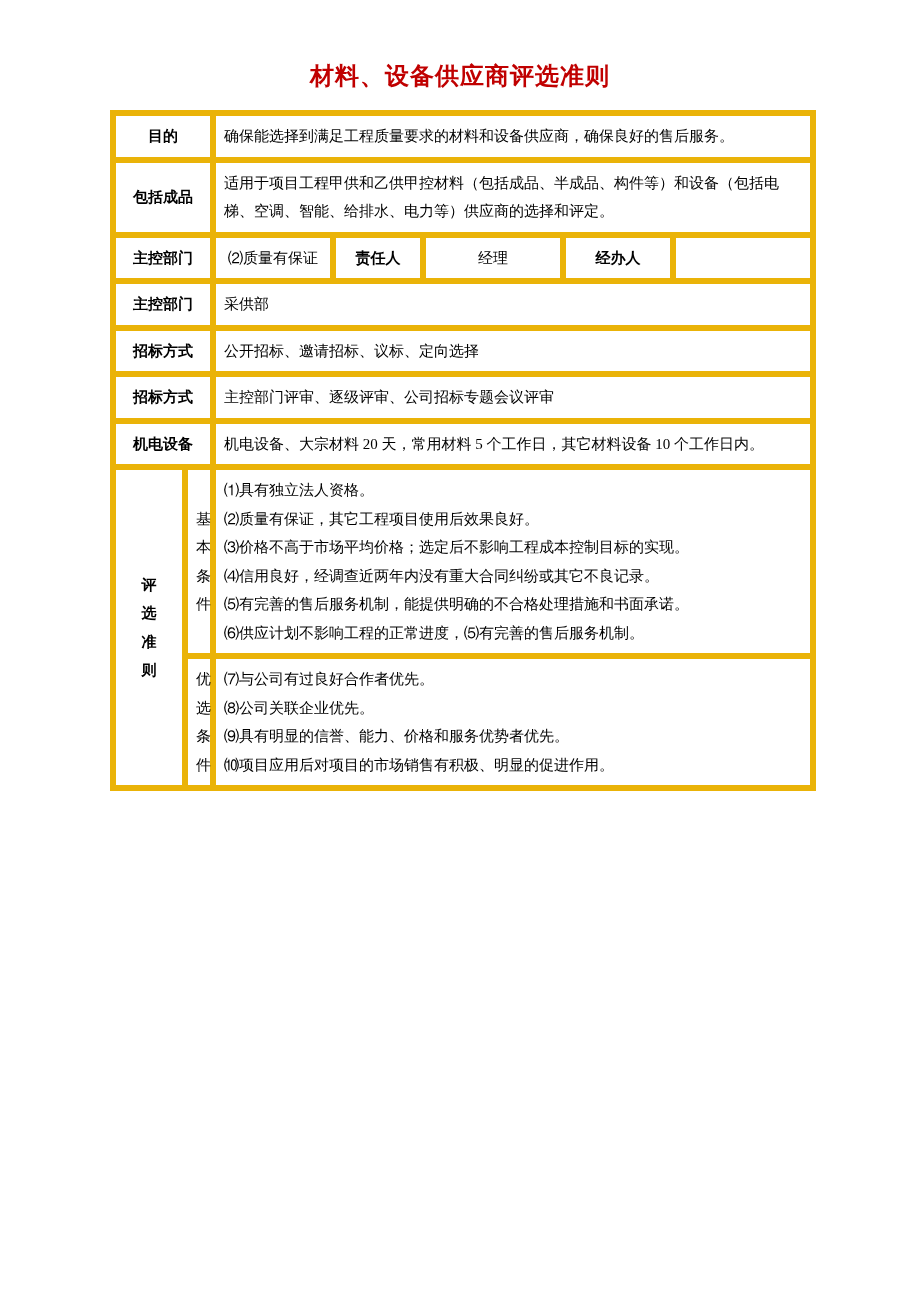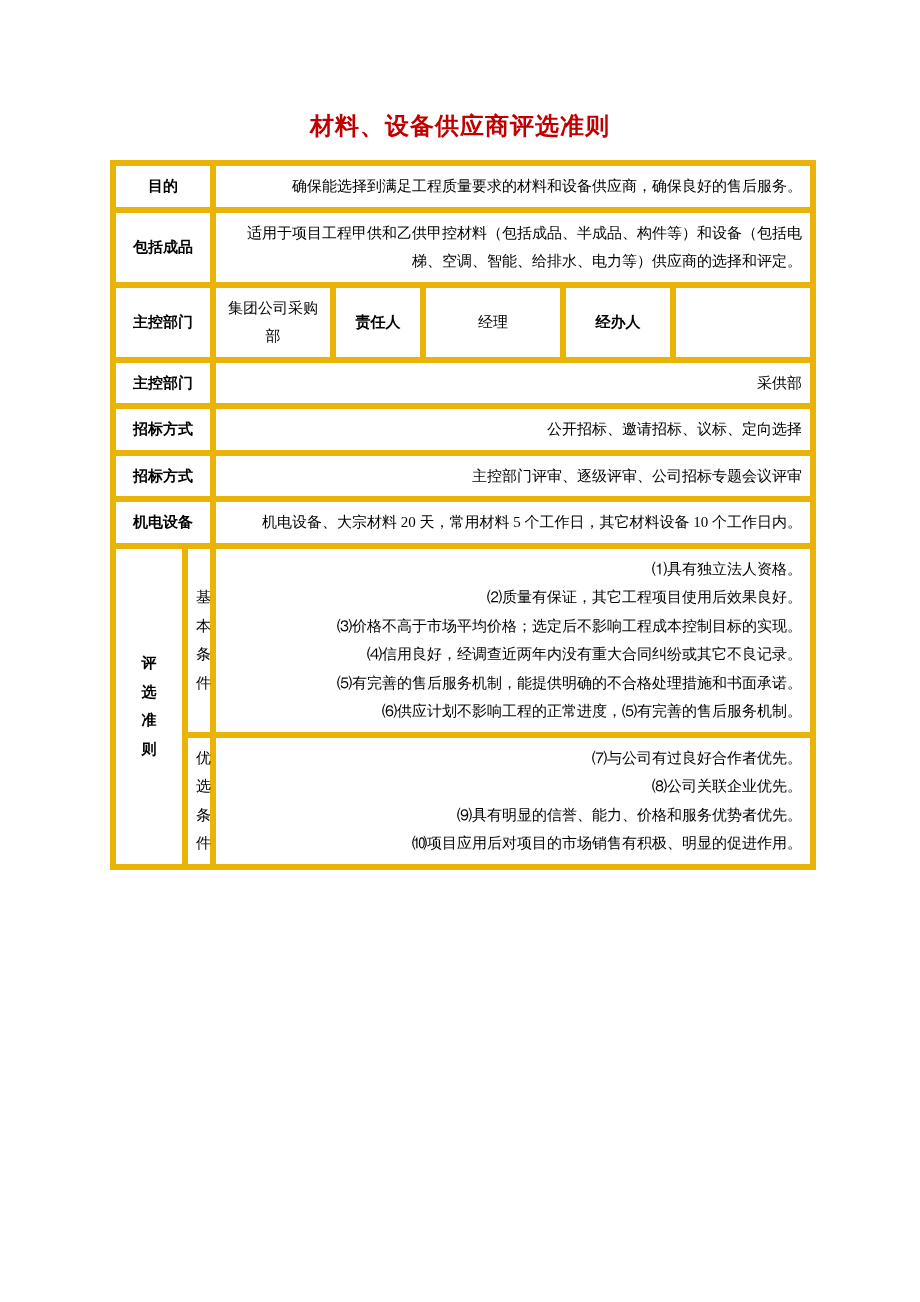--- a/index.html
+++ b/index.html
@@ -7,21 +7,21 @@
       padding: 0;
       background: #fff;
       font-family: "SimSun", "宋体", serif;
       font-size: 16px;
       color: #000;
     }
     .page {
       width: 920px;
       min-height: 1302px;
       background: #fff;
-      padding: 110px 110px 0 110px;
+      padding: 60px 110px 0 110px;
       box-sizing: border-box;
     }
     h1.title {
       color: #c00000;
       font-family: "SimHei", "黑体", sans-serif;
       font-weight: bold;
       font-size: 24px;
       text-align: center;
       margin: 0 0 18px 0;
       letter-spacing: 1px;
@@ -52,21 +52,21 @@
     td.vlabel span,
     td.sublabel span {
       display: block;
     }
     td.sublabel {
       text-align: center;
       line-height: 1.6;
       padding: 6px 2px;
     }
     td.content {
-      text-align: right;
+      text-align: left;
       padding-left: 10px;
     }
     td.center {
       text-align: center;
     }
     .list-item {
       display: block;
     }
   </style>
 </head>
@@ -92,21 +92,21 @@
       <td class="content" colspan="5">确保能选择到满足工程质量要求的材料和设备供应商，确保良好的售后服务。</td>
     </tr>
 
     <tr>
       <td class="label" colspan="2">包括成品</td>
       <td class="content" colspan="5">适用于项目工程甲供和乙供甲控材料（包括成品、半成品、构件等）和设备（包括电梯、空调、智能、给排水、电力等）供应商的选择和评定。</td>
     </tr>
 
     <tr>
       <td class="label" colspan="2">主控部门</td>
-      <td class="center">集团公司采购部</td>
+      <td class="center">⑵质量有保证</td>
       <td class="label">责任人</td>
       <td class="center">经理</td>
       <td class="label">经办人</td>
       <td class="center"></td>
     </tr>
 
     <tr>
       <td class="label" colspan="2">主控部门</td>
       <td class="content" colspan="5">采供部</td>
     </tr>

